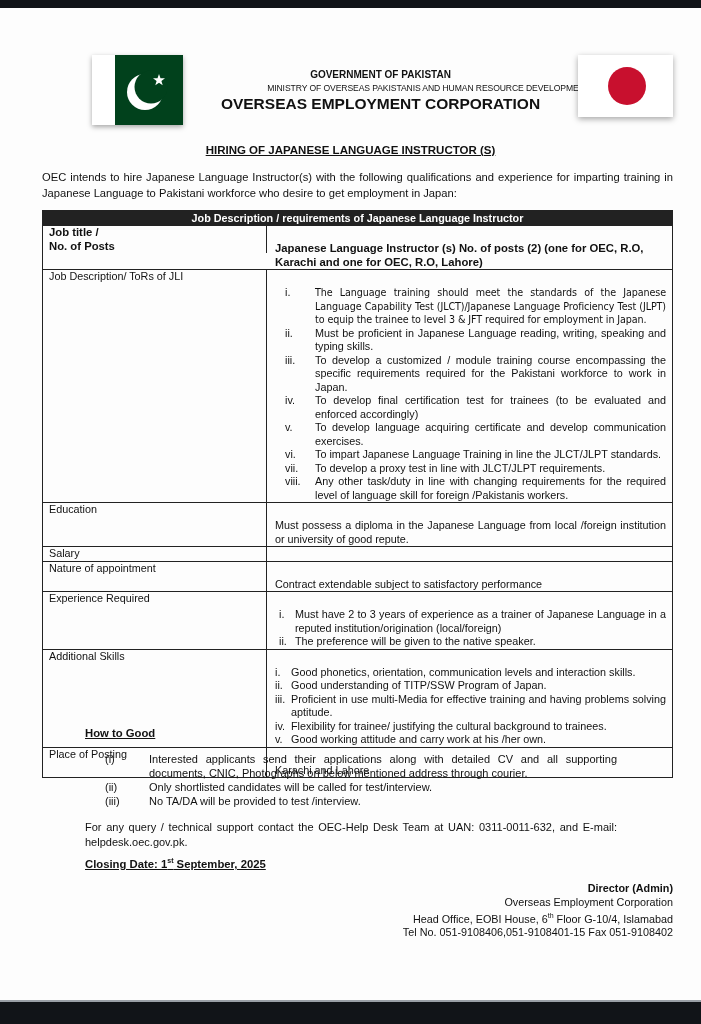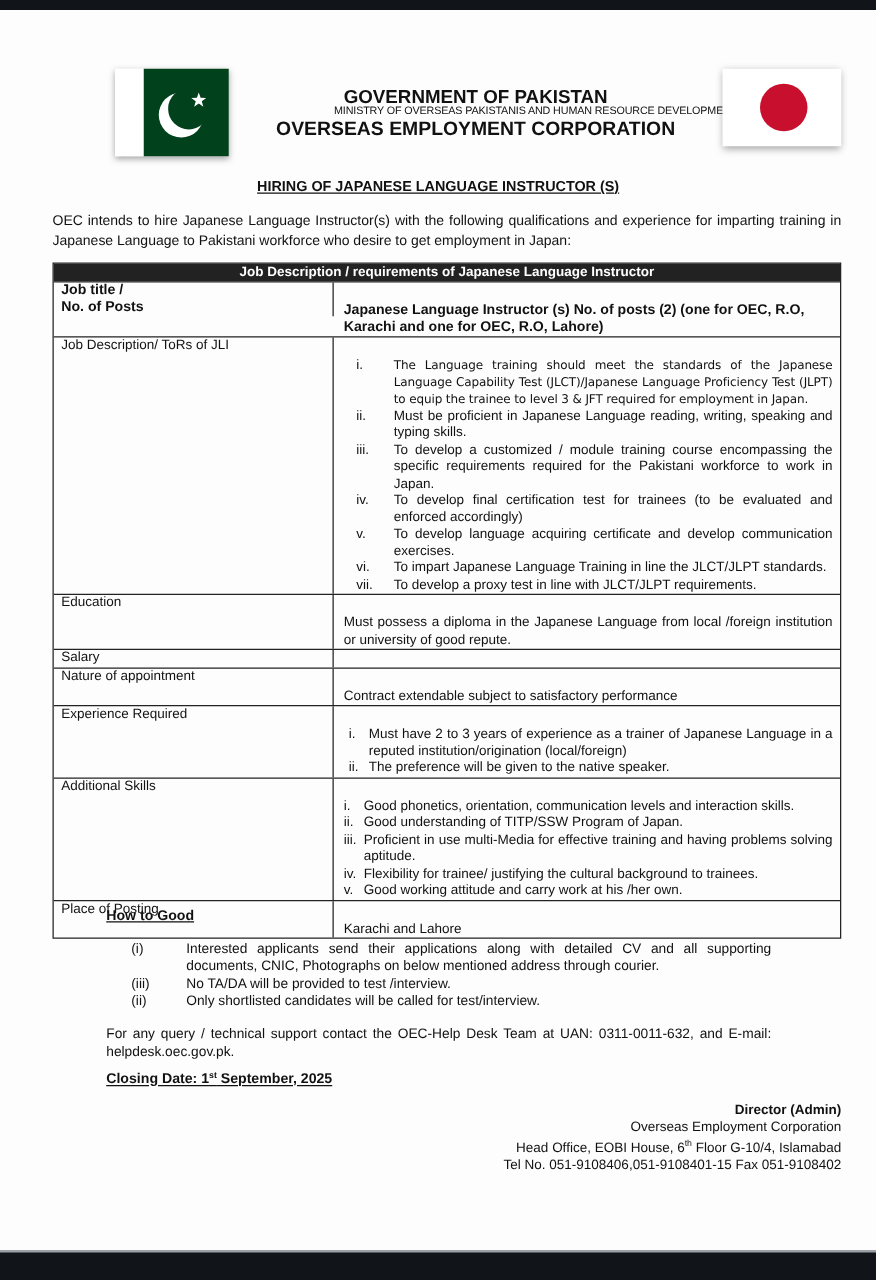--- a/index.html
+++ b/index.html
@@ -11,21 +11,21 @@
   .topbar { position: absolute; left: 0; top: 0; width: 701px; height: 8px; background: #111418; }
   .bottombar { position: absolute; left: 0; top: 1000px; width: 701px; height: 24px; background: #111418; border-top: 2px solid #9aa0a6; box-sizing: border-box; }
 
   .flag-pk { position: absolute; left: 92px; top: 55px; width: 91px; height: 70px; box-shadow: 0 2px 5px rgba(0,0,0,0.35); background: #fff; }
   .flag-pk .white { position: absolute; left: 0; top: 0; width: 23px; height: 70px; background: #fff; }
   .flag-pk .green { position: absolute; left: 23px; top: 0; width: 68px; height: 70px; background: #01411c; }
   .flag-jp { position: absolute; left: 578px; top: 55px; width: 95px; height: 62px; background: #fff; box-shadow: 0 2px 6px rgba(0,0,0,0.35); }
   .flag-jp .sun { position: absolute; left: 30px; top: 12px; width: 38px; height: 38px; border-radius: 50%; background: #c8102e; }
 
   .hdr { position: absolute; left: 183px; width: 395px; text-align: center; white-space: nowrap; }
-  .hdr-gov { top: 69px; font-size: 15px; font-weight: bold; }
+  .hdr-gov { top: 69px; font-size: 10px; font-weight: bold; }
   .hdr-min { top: 83px; font-size: 8.6px; letter-spacing: -0.1px; margin-left: 48px; }
   .hdr-oec { top: 95px; font-size: 15.5px; font-weight: bold; }
 
   .title { position: absolute; left: 0; width: 701px; top: 144px; text-align: center; font-size: 11.5px; font-weight: bold; }
   .title span { text-decoration: underline; }
 
   .intro { position: absolute; left: 42px; width: 631px; top: 170px; font-size: 11.2px; line-height: 15.5px; text-align: justify; }
 
   .tbl { position: absolute; left: 42px; top: 210px; width: 631px; border: 1px solid #222; box-sizing: border-box; }
   .tbl-head { background: #222; color: #fff; font-weight: bold; text-align: center; font-size: 10.8px; height: 14px; line-height: 14px; }
@@ -117,20 +117,24 @@
             <span class="txt">To develop language acquiring certificate and develop communication exercises.</span>
           </li>
           <li>
             <span class="num">vi.</span>
             <span class="txt">To impart Japanese Language Training in line the JLCT/JLPT standards.</span>
           </li>
           <li>
             <span class="num">vii.</span>
             <span class="txt">To develop a proxy test in line with JLCT/JLPT requirements.</span>
           </li>
+          <li>
+            <span class="num">viii.</span>
+            <span class="txt">Any other task/duty in line with changing requirements for the required level of language skill for foreign /Pakistanis workers.</span>
+          </li>
         </ol>
     </div>
   </div>
 
   <div class="row">
     <div class="c1">Education</div>
     <div class="c2">Must possess a diploma in the Japanese Language from local /foreign institution or university of good repute.</div>
   </div>
 
   <div class="row">
@@ -192,26 +196,26 @@
   </div>
 </div>
 
 <div class="howto">How to Good</div>
 <ol class="rl apply" id="apply-list" style="margin:0;padding:0;">
     <li>
       <span class="num">(i)</span>
       <span class="txt">Interested applicants send their applications along with detailed CV and all supporting documents, CNIC, Photographs on below mentioned address through courier.</span>
     </li>
     <li>
+      <span class="num">(ii)</span>
+      <span class="txt">Only shortlisted candidates will be called for test/interview.</span>
+    </li>
+    <li>
       <span class="num">(iii)</span>
       <span class="txt">No TA/DA will be provided to test /interview.</span>
-    </li>
-    <li>
-      <span class="num">(ii)</span>
-      <span class="txt">Only shortlisted candidates will be called for test/interview.</span>
     </li>
   </ol>
 
 <div class="query">For any query / technical support contact the OEC-Help Desk Team at UAN: 0311-0011-632, and E-mail: helpdesk.oec.gov.pk.</div>
 
 <div class="closing"><span>Closing Date: 1</span><sup>st</sup><span> September, 2025</span></div>
 
 <div class="sign">
   <div style="font-weight:bold;">Director (Admin)</div>
   <div>Overseas Employment Corporation</div>

